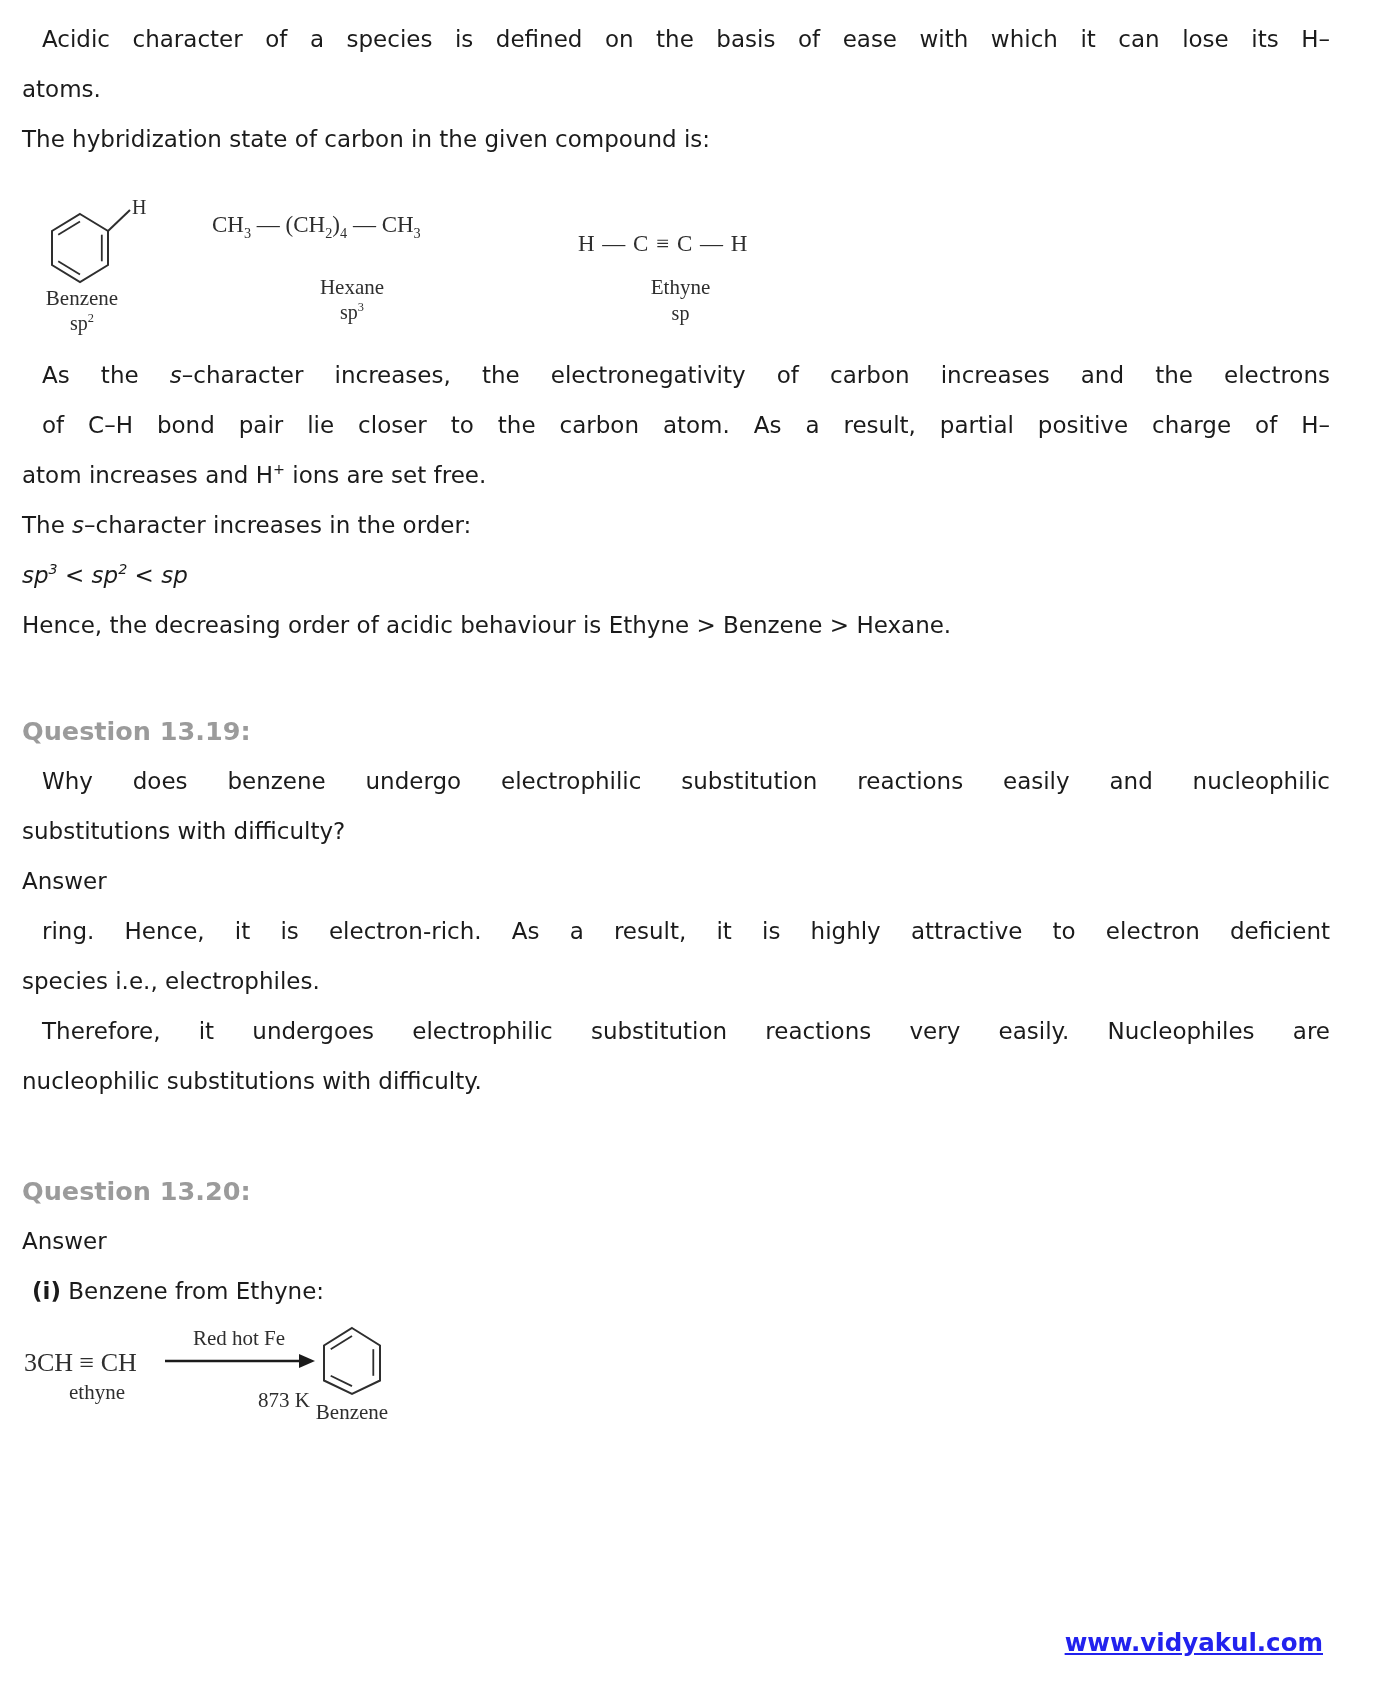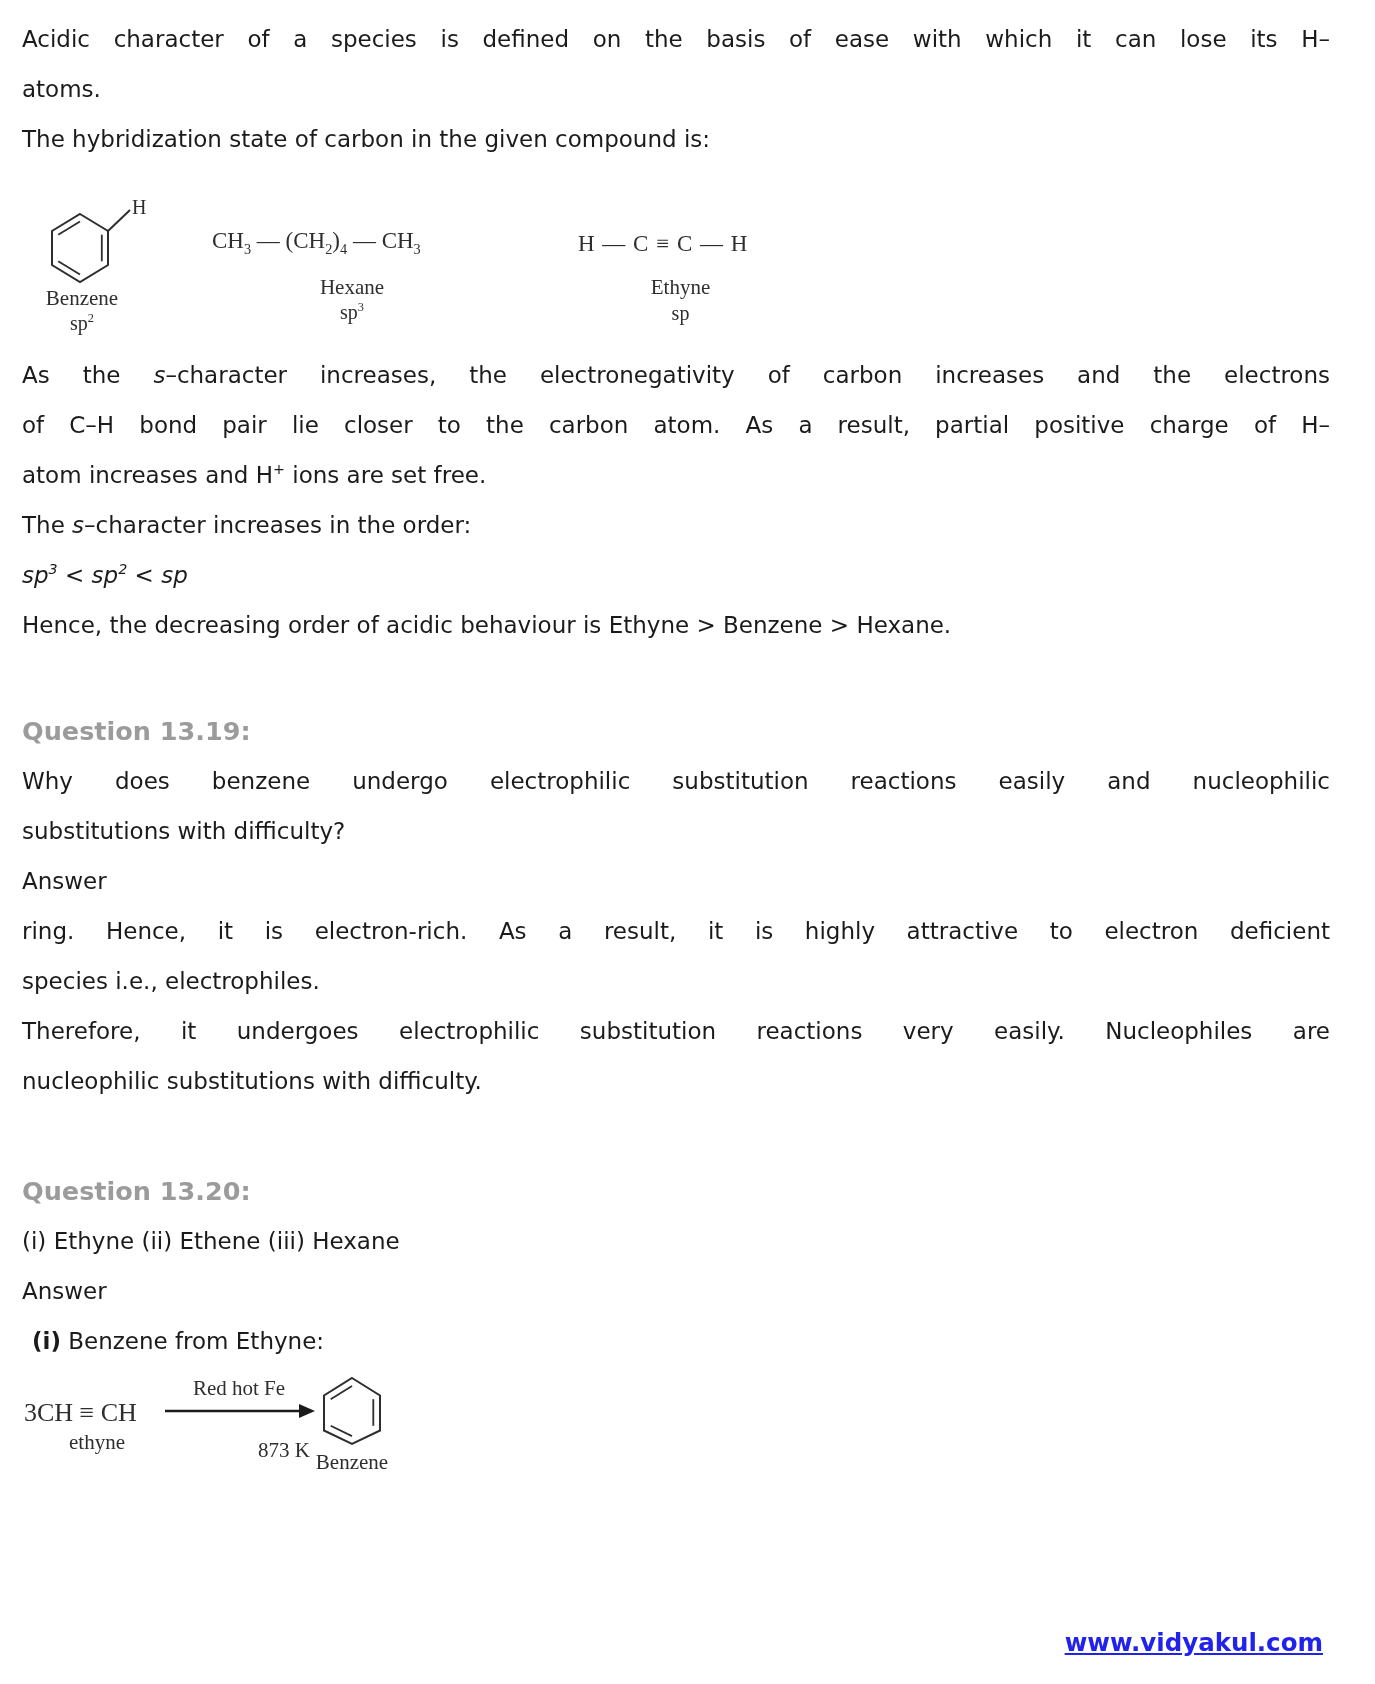--- a/index.html
+++ b/index.html
@@ -6,40 +6,40 @@
   body {
     width:1375px; height:1684px; background:#ffffff; overflow:hidden;
     position:relative;
     font-family:"DejaVu Sans", sans-serif;
     color:#1b1b1b;
   }
   .page { padding:14px 45px 0 22px; }
   .line {
     font-size:23px; line-height:50px; height:50px;
   }
-  .just { text-align:justify; text-align-last:justify; }
+  .just { text-align:justify; text-align-last:justify;margin-left:20px; }
   .it { font-style:italic; }
   .boldtok { font-weight:bold; }
   .indent { padding-left:10px; }
   sup.s { font-size:0.62em; vertical-align:super; line-height:0; }
   sub.s { font-size:0.62em; vertical-align:sub; line-height:0; }
   .qheading { font-size:25.5px; font-weight:bold; color:#9b9b9b; }
   .spacer56 { height:56px; }
   .spacer60 { height:60px; }
 
   
   .serif { font-family:"Liberation Serif", serif; color:#2e2e2e; }
   .structs { position:relative; height:172px; margin-top:14px; }
   .structs .abs, .reaction .abs { position:absolute; }
   .struct-name { text-align:center; font-size:21px; line-height:24px; }
   .struct-hyb  { text-align:center; font-size:20px; line-height:24px; }
   #benzene-svg { left:16px; top:10px; }
   #benzene-name { left:0; top:108px; width:120px; }
   #benzene-hyb  { left:0; top:133px; width:120px; }
-  #hexane-formula { left:190px; top:50px; font-size:23px; line-height:26px; }
+  #hexane-formula { left:190px; top:34px; font-size:23px; line-height:26px; }
   #hexane-name { left:190px; top:97px; width:280px; }
   #hexane-hyb  { left:190px; top:122px; width:280px; }
   #ethyne-formula { left:556px; top:53px; font-size:23px; line-height:26px; letter-spacing:1px; }
   #ethyne-name { left:556px; top:97px; width:205px; }
   #ethyne-hyb  { left:556px; top:123px; width:205px; }
 
   .reaction { position:relative; height:100px; margin-top:8px; }
   #rx-reactant { left:2px; top:26px; font-size:26px; line-height:26px; }
   #rx-reactant-label { left:0; top:56px; width:150px; text-align:center; font-size:21px; line-height:24px; }
   #rx-arrow { left:143px; top:27px; }
@@ -117,21 +117,20 @@
   <div class="line just">Why does benzene undergo electrophilic substitution reactions easily and nucleophilic</div>
   <div class="line">substitutions with difficulty?</div>
   <div class="line">Answer</div>
   <div class="line just">ring. Hence, it is electron-rich. As a result, it is highly attractive to electron deficient</div>
   <div class="line">species i.e., electrophiles.</div>
   <div class="line just">Therefore, it undergoes electrophilic substitution reactions very easily. Nucleophiles are</div>
   <div class="line">nucleophilic substitutions with difficulty.</div>
 
   <div class="spacer60"></div>
   <div class="line qheading">Question 13.20:</div>
-  <div class="line">(i) Ethyne (ii) Ethene (iii) Hexane</div>
   <div class="line">Answer</div>
   <div class="line indent">
     <span class="boldtok">(i)</span><span> Benzene from Ethyne:</span>
   </div>
 
   <div class="reaction">
     <div class="abs serif" id="rx-reactant">3CH ≡ CH</div>
     <div class="abs serif" id="rx-reactant-label">ethyne</div>
 
     <div class="abs serif" id="rx-cond-top">Red hot Fe</div>

